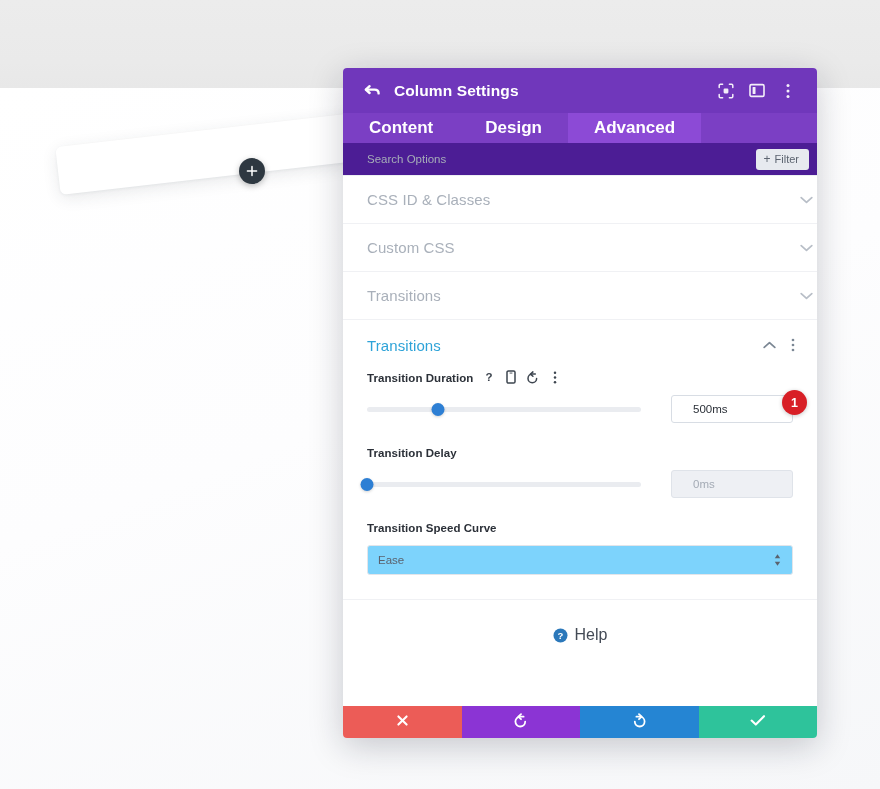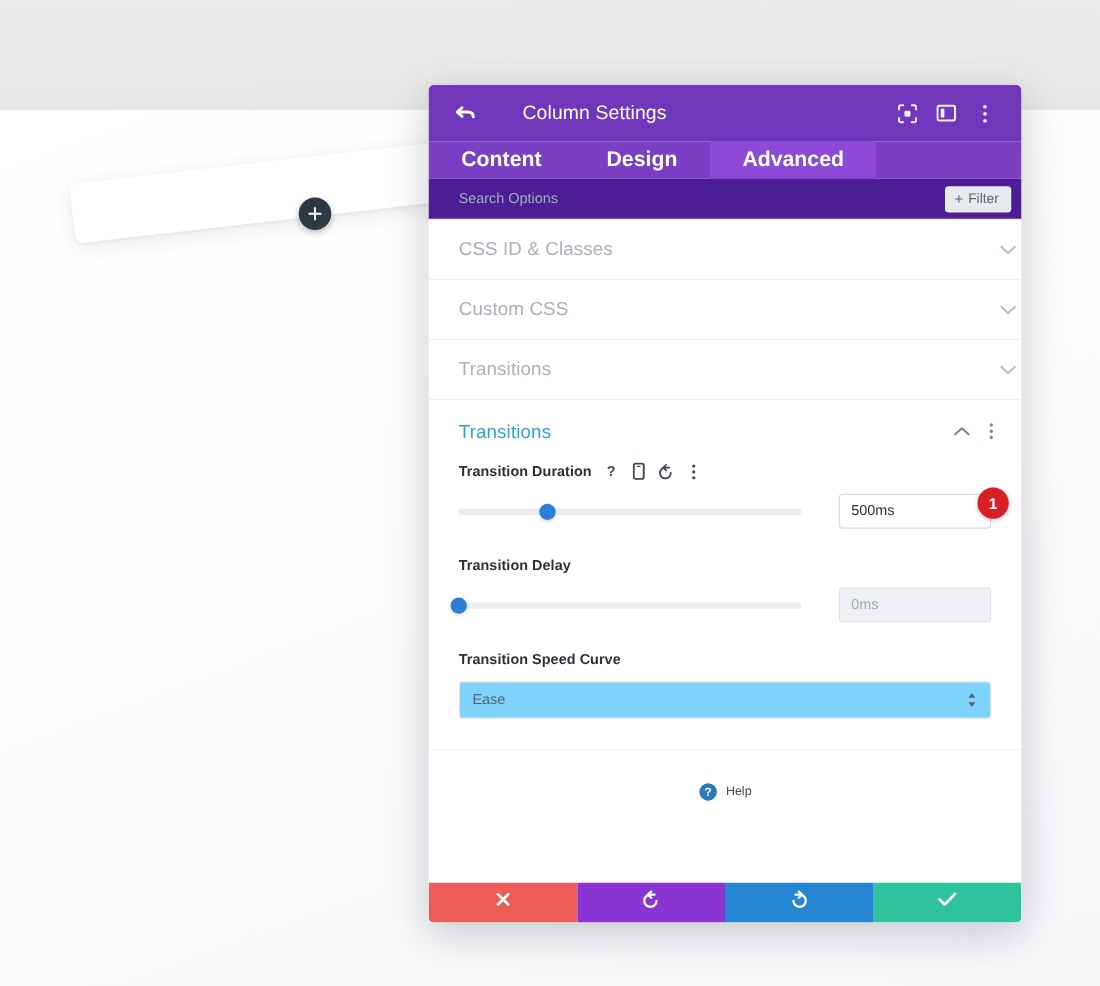--- a/index.html
+++ b/index.html
@@ -88,25 +88,24 @@
     flex: 0 0 auto;
   }
   .header-back {
     width: 20px; height: 20px;
     display: flex; align-items: center; justify-content: center;
     margin-right: 12px;
   }
   .modal-title {
     color: #ffffff;
     font-size: 15.5px;
-    font-weight: normal;
+    font-weight: bold;
     letter-spacing: 0.1px;
     flex: 1 1 auto;
     white-space: nowrap;
-    margin-left: 24px;
   }
   .header-tools { display: flex; align-items: center; gap: 13px; }
   .header-tool {
     width: 18px; height: 18px;
     display: flex; align-items: center; justify-content: center;
     opacity: 0.92;
   }
 
   
   .modal-tabs {
@@ -247,21 +246,21 @@
   .value-input {
     width: 122px;
     height: 28px;
     box-sizing: border-box;
     border: 1px solid #dfe3e9;
     background: #eef0f4;
     border-radius: 3px;
     font-family: "Liberation Sans", sans-serif;
     font-size: 11.5px;
     color: #4e5662;
-    padding: 0 9px;
+    padding: 0 21px;
     outline: none;
   }
   .value-input.focused {
     background: #ffffff;
     border-color: #d8dde4;
     color: #2b3038;
   }
   .value-input::placeholder { color: #a4abb5; opacity: 1; }
 
   .field-spacer { height: 24px; }
@@ -304,21 +303,21 @@
 
   
   .help-row {
     display: flex;
     align-items: center;
     justify-content: center;
     gap: 7px;
     padding-top: 26px;
   }
   .help-icon { width: 15px; height: 15px; display: flex; }
-  .help-label { font-size: 10px; color: #434a55; }
+  .help-label { font-size: 16px; color: #434a55; }
 
   
   .modal-footer {
     height: 32px;
     display: flex;
     flex: 0 0 auto;
     border-radius: 0 0 4px 4px;
     overflow: hidden;
   }
   .footer-btn {

